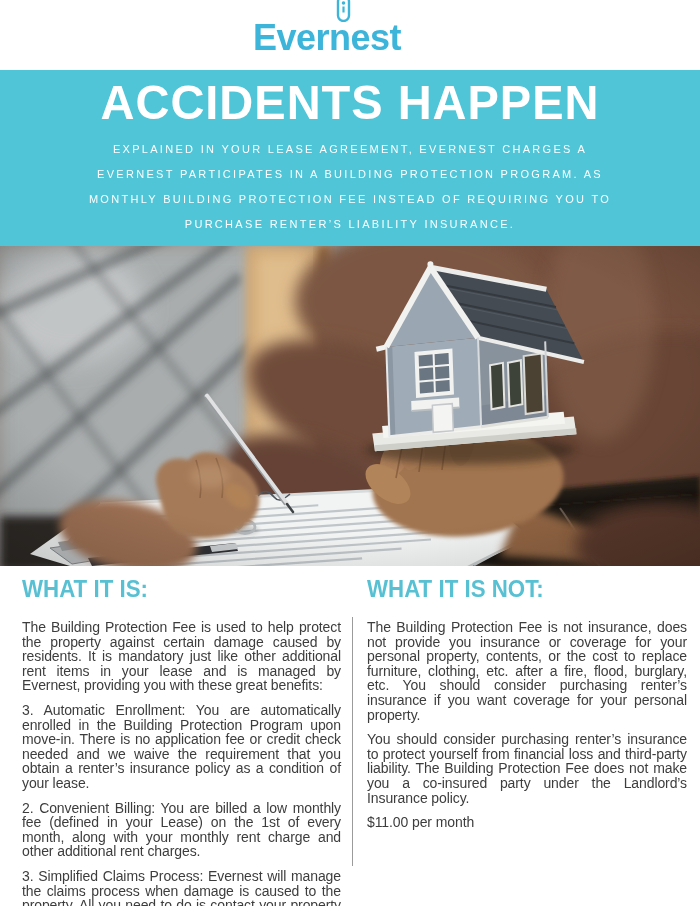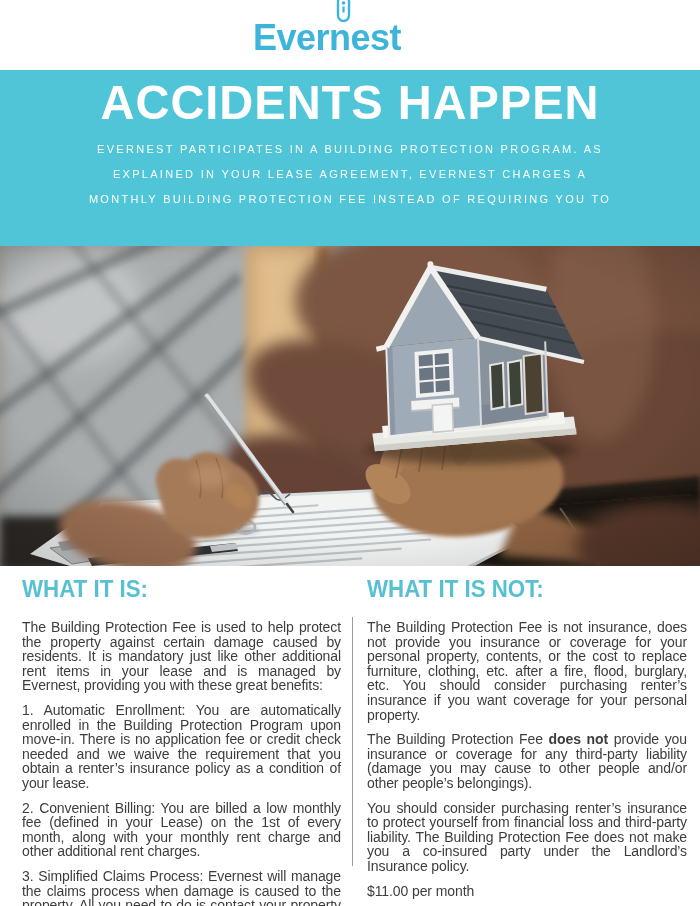--- a/index.html
+++ b/index.html
@@ -57,23 +57,24 @@
         </svg>
       </span>
       <div class="logo-text">Evernest</div>
     </div>
   </div>
 </div>
 
 <div class="abs banner">
   <div class="headline">ACCIDENTS HAPPEN</div>
   <div class="banner-lines">
+      <div class="banner-line">EXPLAINED IN YOUR LEASE AGREEMENT, EVERNEST CHARGES A</div>
       <div class="banner-line">EVERNEST PARTICIPATES IN A BUILDING PROTECTION PROGRAM. AS</div>
-      <div class="banner-line">EXPLAINED IN YOUR LEASE AGREEMENT, EVERNEST CHARGES A</div>
       <div class="banner-line">MONTHLY BUILDING PROTECTION FEE INSTEAD OF REQUIRING YOU TO</div>
+      <div class="banner-line">PURCHASE RENTER’S LIABILITY INSURANCE.</div>
     </div>
 </div>
 
 <div class="abs photo">
   <svg width="700" height="320" viewBox="0 0 700 320" preserveAspectRatio="none">
     <defs>
       <filter id="b12" x="-40%" y="-40%" width="180%" height="180%">
           <feGaussianBlur stdDeviation="12"></feGaussianBlur>
         </filter>
       <filter id="b8" x="-40%" y="-40%" width="180%" height="180%">
@@ -230,28 +231,27 @@
 
     <rect x="0" y="0" width="700" height="320" fill="url(#vg)"></rect>
   </svg>
 </div>
 
 <div class="abs content">
   <div class="col col-left">
     <h2 class="col-heading">WHAT IT IS:</h2>
     <div>
         <p><span>The Building Protection Fee is used to help protect the property against certain damage caused by residents. It is mandatory just like other additional rent items in your lease and is managed by Evernest, providing you with these great benefits:</span></p>
-        <p><span>1. Automatic Enrollment: You are automatically enrolled in the Building Protection Program upon move-in. There is no application fee or credit check needed and we waive the requirement that you obtain a renter’s insurance policy as a condition of your lease.</span></p>
+        <p><span>3. Automatic Enrollment: You are automatically enrolled in the Building Protection Program upon move-in. There is no application fee or credit check needed and we waive the requirement that you obtain a renter’s insurance policy as a condition of your lease.</span></p>
         <p><span>2. Convenient Billing: You are billed a low monthly fee (defined in your Lease) on the 1st of every month, along with your monthly rent charge and other additional rent charges.</span></p>
         <p><span>3. Simplified Claims Process: Evernest will manage the claims process when damage is caused to the property. All you need to do is contact your property manager immediately when an incident occurs, providing a detailed description of the incident along with photos. Then work with your property manager to schedule necessary inspections.</span></p>
       </div>
   </div>
   <div class="col col-right">
     <h2 class="col-heading">WHAT IT IS NOT:</h2>
     <div>
         <p><span>The Building Protection Fee is not insurance, does not provide you insurance or coverage for your personal property, contents, or the cost to replace furniture, clothing, etc. after a fire, flood, burglary, etc. You should consider purchasing renter’s insurance if you want coverage for your personal property.</span></p>
-        <p><span>The Building Protection Fee </span><span style="font-weight: bold;">does not</span><span> provide you insurance or coverage for any third-party liability (damage you may cause to other people and/or other people’s belongings).</span></p>
         <p><span>You should consider purchasing renter’s insurance to protect yourself from financial loss and third-party liability. The Building Protection Fee does not make you a co-insured party under the Landlord’s Insurance policy.</span></p>
         <p><span>$11.00 per month</span></p>
       </div>
   </div>
 </div>
 <div class="abs divider"></div>
 
 </body></html>

